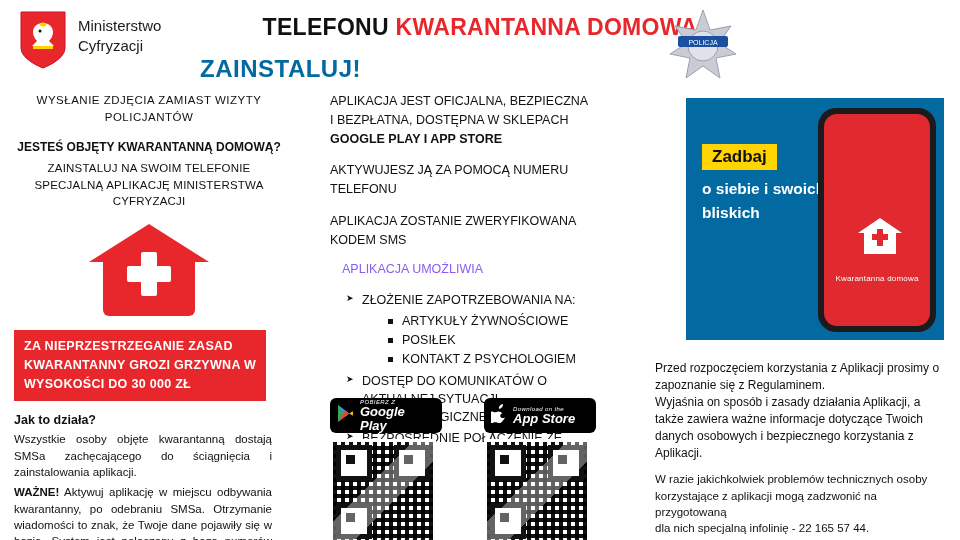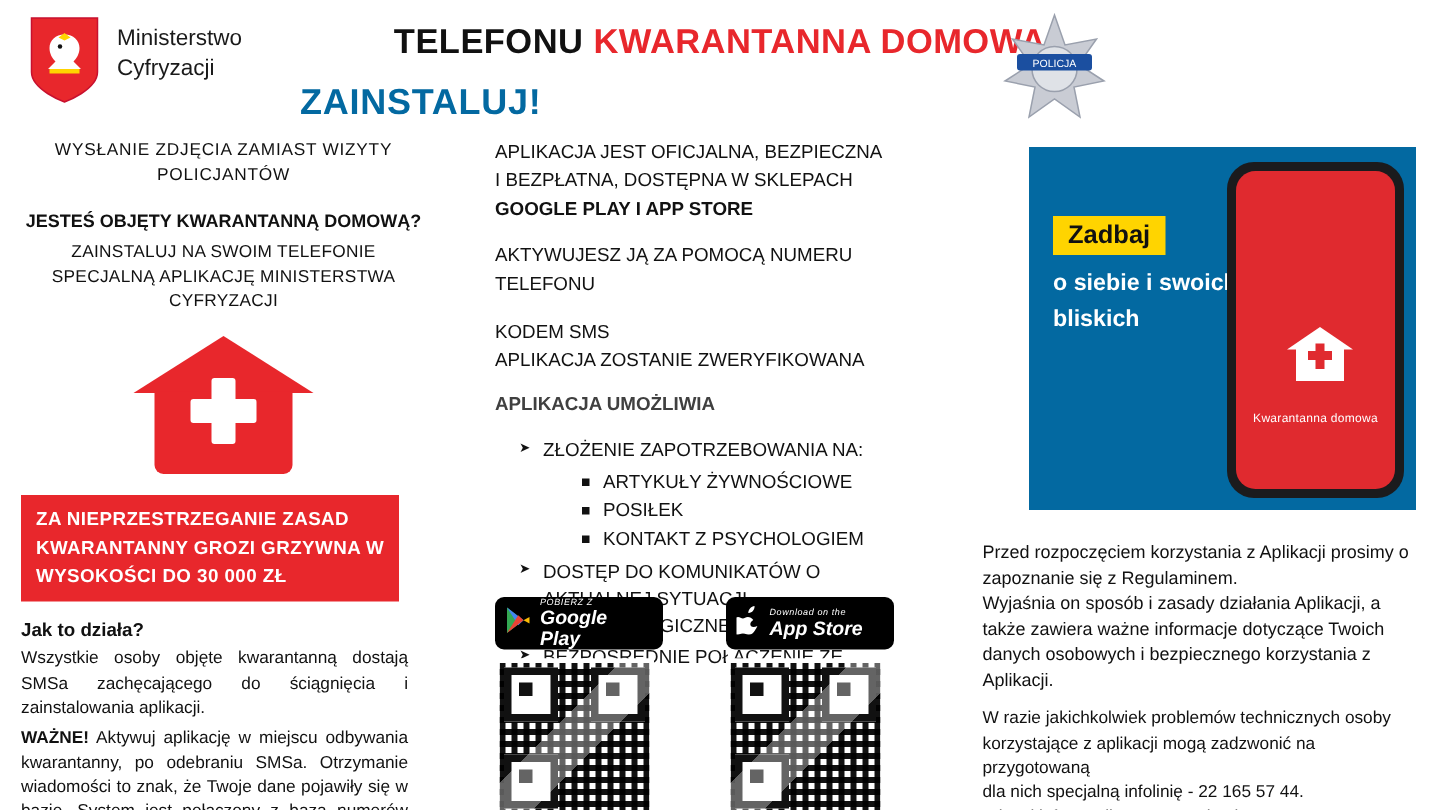--- a/index.html
+++ b/index.html
@@ -177,23 +177,24 @@
     width: 290px;
   }
   .mid-para {
     font-size: 12.5px;
     color: #111;
     line-height: 1.5;
     margin-bottom: 13px;
   }
   .mid-strong {
     font-size: 12.5px;
-    font-weight: bold;
-    color: #404040;
+    font-weight: normal;
+    color: #8b5cf6;
     margin-bottom: 6px;
+    margin-left: 12px;
   }
   ul.arrow-list {
     list-style: none;
     margin: 16px;
     padding: 0;
   }
   ul.arrow-list > li {
     font-size: 12.5px;
     color: #111;
     line-height: 1.42;
@@ -448,22 +449,22 @@
     <div class="mid-para">
       <div>APLIKACJA JEST OFICJALNA,  BEZPIECZNA</div>
       <div>I BEZPŁATNA, DOSTĘPNA W SKLEPACH</div>
       <div style="font-weight:bold">GOOGLE PLAY I APP STORE</div>
     </div>
     <div class="mid-para">
       <div>AKTYWUJESZ JĄ ZA POMOCĄ NUMERU</div>
       <div>TELEFONU</div>
     </div>
     <div class="mid-para">
+      <div>APLIKACJA ZOSTANIE  ZWERYFIKOWANA</div>
       <div>KODEM SMS</div>
-      <div>APLIKACJA ZOSTANIE  ZWERYFIKOWANA</div>
     </div>
 
     <div class="mid-strong">APLIKACJA UMOŻLIWIA</div>
     <ul class="arrow-list">
       <li>
         <span>ZŁOŻENIE ZAPOTRZEBOWANIA NA:</span>
         <ul class="sq-list">
           <li>ARTYKUŁY ŻYWNOŚCIOWE</li>
           <li>POSIŁEK</li>
           <li>KONTAKT Z PSYCHOLOGIEM</li>

